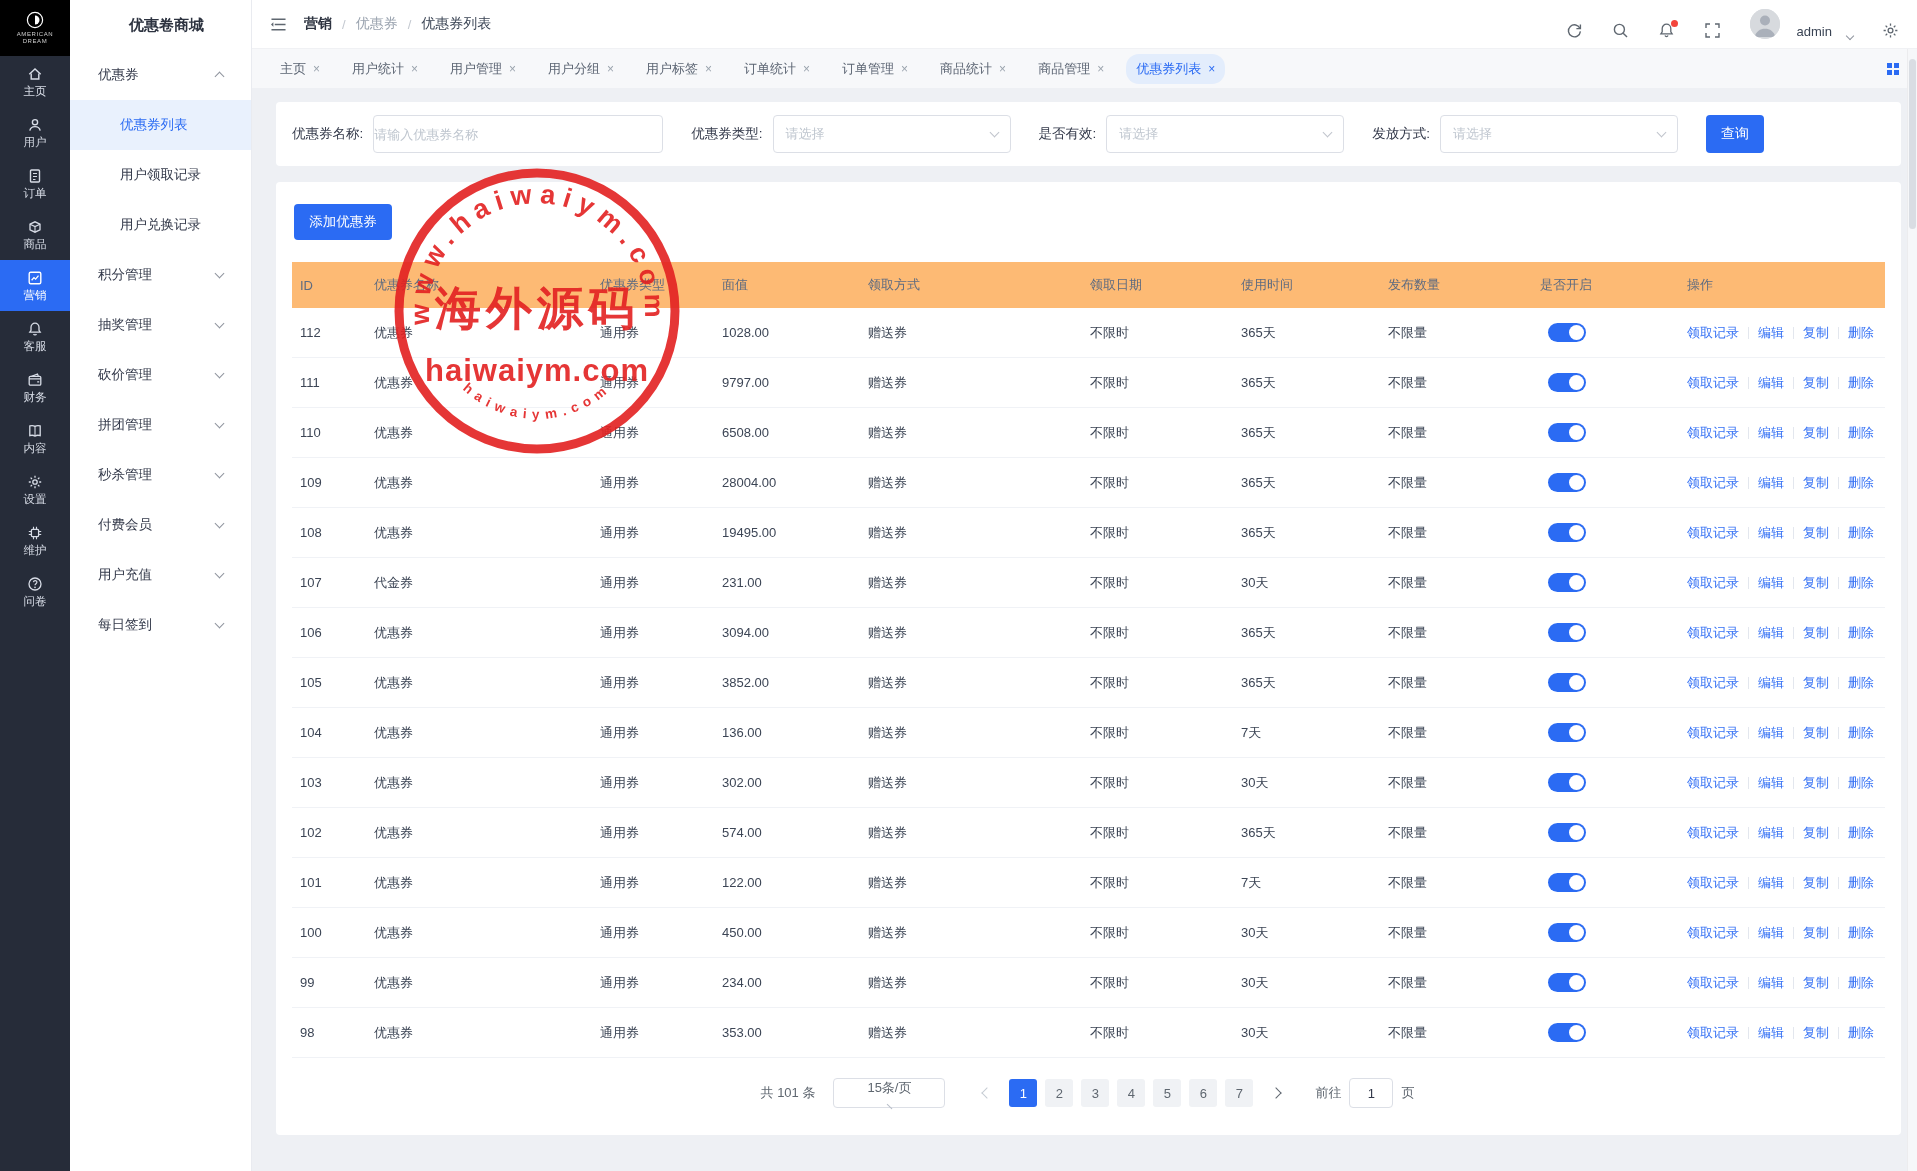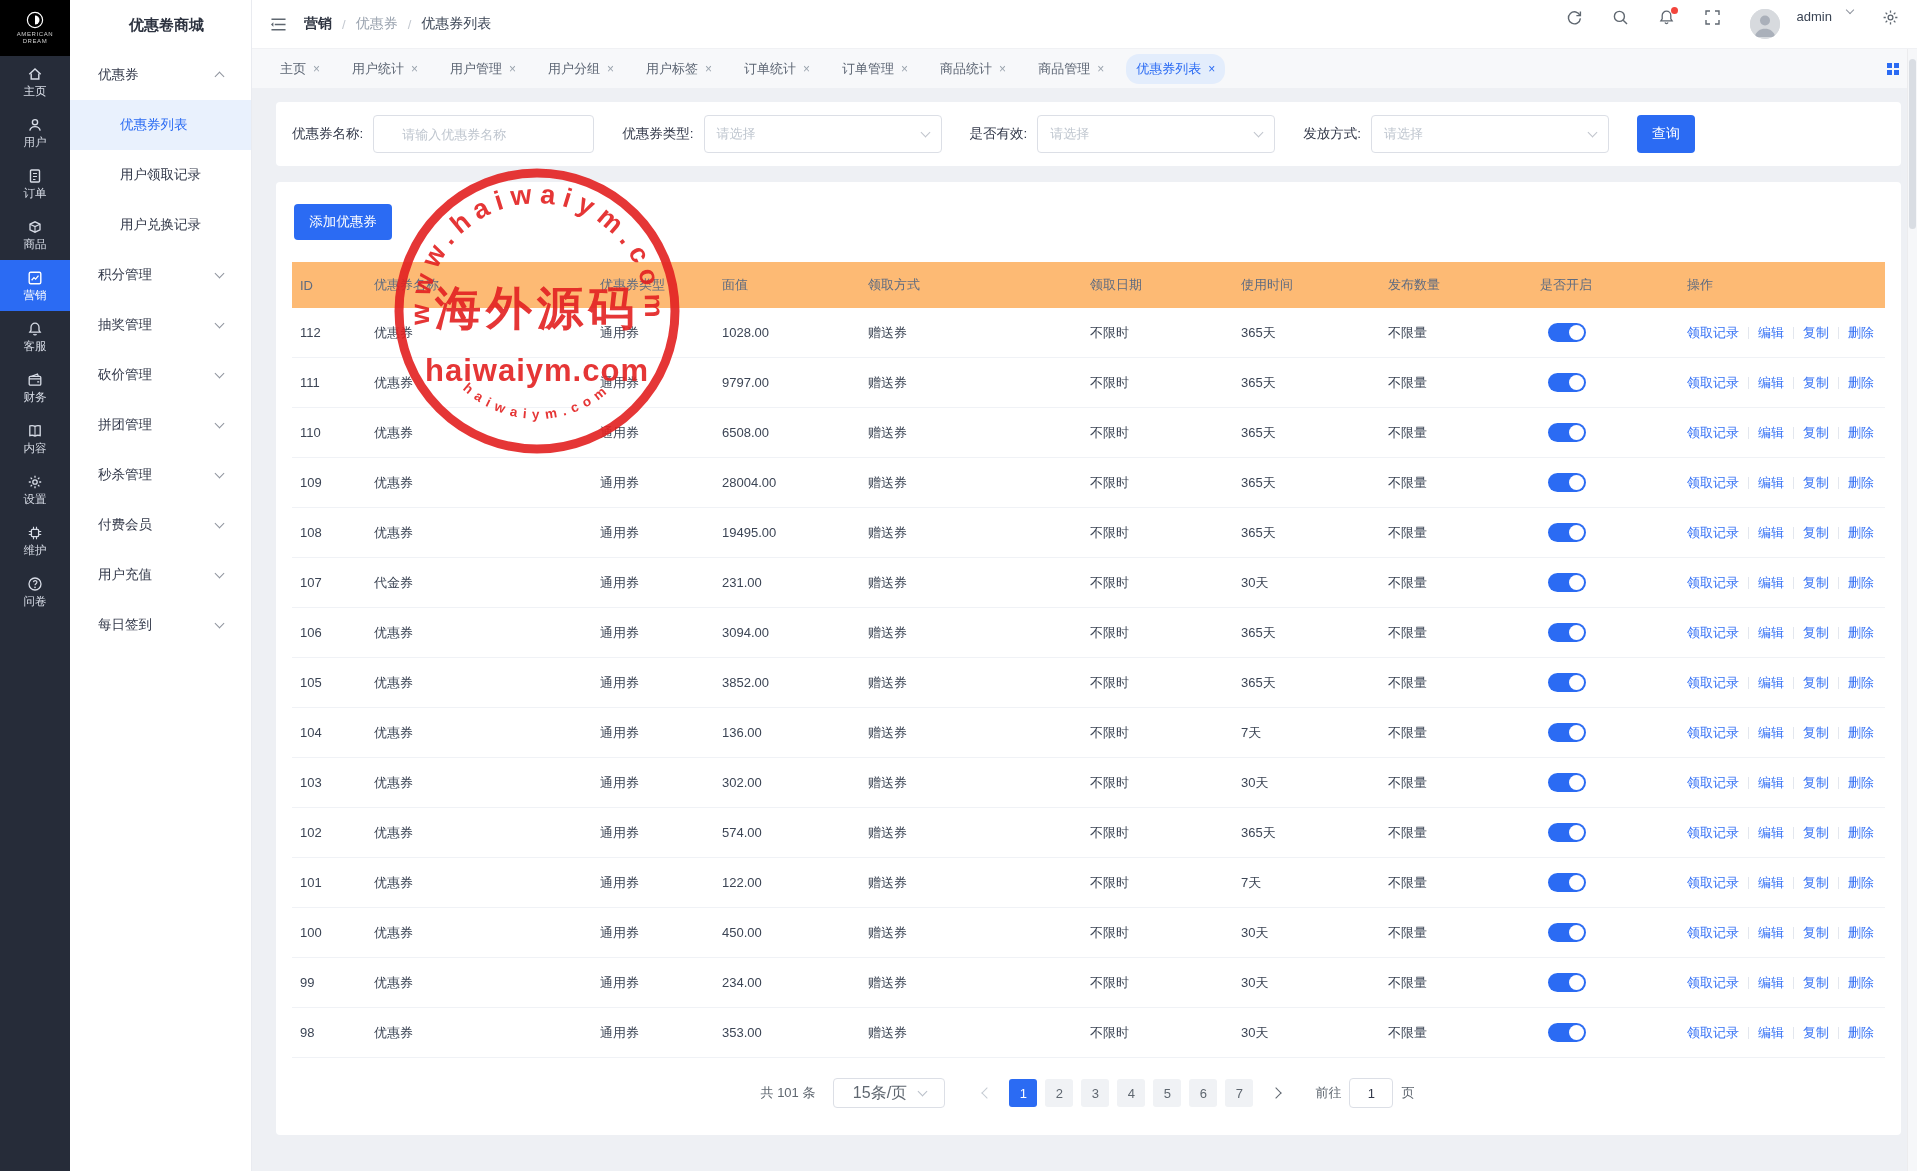--- a/index.html
+++ b/index.html
@@ -32,21 +32,21 @@
 
   
   .topbar{position:absolute;left:252px;right:0;top:0;height:49px;background:#fff;display:flex;align-items:center;padding:0 18px;border-bottom:1px solid #f0f1f4;z-index:3;}
   .tb-icon{width:18px;height:16px;display:flex;align-items:center;cursor:pointer;color:#5f6770;}
   .tb-icon svg{width:17px;height:15px;}
   .crumbs{display:flex;align-items:center;gap:10px;margin-left:16px;font-size:14px;}
   .c-bold{color:#2d3340;font-weight:bold;}
   .c-dim{color:#9aa3af;}
   .c-cur{color:#3a4454;}
   .crumb-sep{color:#c3c8d0;font-size:13px;}
-  .top-actions{margin-left:auto;display:flex;align-items:flex-start;gap:29px;color:#5f6770;}
+  .top-actions{margin-left:auto;display:flex;align-items:flex-end;gap:29px;color:#5f6770;}
   .ta-icon{width:17px;height:17px;cursor:pointer;position:relative;}
   .ta-icon svg{width:17px;height:17px;display:block;}
   .dot{position:absolute;top:-2px;right:-3px;width:7px;height:7px;border-radius:50%;background:#f3453c;}
   .avatar{width:30px;height:30px;border-radius:50%;background:#d7dade;overflow:hidden;cursor:pointer;}
   .avatar svg{width:30px;height:30px;display:block;}
   .uname{font-size:13px;color:#3a4454;margin-left:-12px;cursor:pointer;}
   .chev-sm{width:6px;height:6px;border-right:1.3px solid #8f949e;border-bottom:1.3px solid #8f949e;transform:rotate(45deg);margin-left:-14px;margin-top:-2px;cursor:pointer;}
 
   
   .tabbar{position:absolute;left:252px;right:0;top:49px;height:39px;background:#f7f8fa;display:flex;align-items:center;padding:0 18px;z-index:3;}
@@ -58,21 +58,21 @@
   .tab.active .tab-x{color:var(--primary);}
   .tab-grid{margin-left:auto;display:grid;grid-template-columns:5px 5px;grid-gap:2px;cursor:pointer;}
   .tab-grid i{width:5px;height:5px;background:var(--primary);display:block;}
 
   
   .content{position:absolute;left:252px;right:0;top:88px;bottom:0;padding:14px 16px 36px 24px;display:flex;flex-direction:column;gap:16px;}
   .card{background:#fff;border-radius:4px;}
   .filter-card{height:64px;display:flex;align-items:center;padding:0 16px;flex:none;}
   .fgroup{display:flex;align-items:center;gap:10px;margin-right:28px;}
   .flabel{font-size:13.5px;color:#33394a;white-space:nowrap;}
-  .f-input{width:221px;height:38px;border:1px solid #dcdfe6;border-radius:4px;padding:0 28px;font-size:13px;color:#404040;outline:none;font-family:"Liberation Sans",sans-serif;}
+  .f-input{width:290px;height:38px;border:1px solid #dcdfe6;border-radius:4px;padding:0 0;font-size:13px;color:#404040;outline:none;font-family:"Liberation Sans",sans-serif;}
   .f-input::placeholder{color:#bfc6cf;}
   .f-select{width:238px;height:38px;border:1px solid #dcdfe6;border-radius:4px;display:flex;align-items:center;justify-content:space-between;padding:0 12px;background:#fff;cursor:pointer;}
   .f-select .ph{font-size:13px;color:#bfc6cf;}
   .sel-chev{width:7px;height:7px;border-right:1.4px solid #c0c4cc;border-bottom:1.4px solid #c0c4cc;transform:rotate(45deg);margin-top:-3px;}
   .search-btn{width:58px;height:38px;background:var(--primary);color:#fff;border:none;border-radius:4px;font-size:14px;cursor:pointer;font-family:"Liberation Sans",sans-serif;}
 
   
   .table-card{flex:1;display:flex;flex-direction:column;padding:22px 16px 16px;min-height:0;}
   .add-btn{width:98px;height:36px;background:var(--primary);color:#fff;font-size:13.5px;border:none;border-radius:4px;cursor:pointer;margin:0 0 22px 2px;font-family:"Liberation Sans",sans-serif;align-self:flex-start;}
   .tbl{--cols:74px 226px 122px 146px 222px 151px 147px 152px 147px minmax(0,1fr);}
@@ -82,21 +82,21 @@
   .tbl-row .cell{padding-left:8px;white-space:nowrap;overflow:hidden;}
   .toggle{width:38px;height:19px;border-radius:10px;background:var(--primary);position:relative;cursor:pointer;margin-left:8px;}
   .toggle::after{content:"";position:absolute;right:2px;top:2px;width:15px;height:15px;background:#fff;border-radius:50%;}
   .actions{display:flex;align-items:center;gap:9px;}
   .actions a{color:var(--link);cursor:pointer;text-decoration:none;white-space:nowrap;}
   .action-sep{width:1px;height:12px;background:#e3e7ee;}
 
   
   .pager{margin-top:20px;display:flex;align-items:center;justify-content:center;gap:10px;font-size:13px;color:#5f6770;padding-right:2px;}
   .pg-total{margin-right:8px;}
-  .size-select{width:112px;height:30px;border:1px solid #dcdfe6;border-radius:4px;display:flex;align-items:center;justify-content:center;gap:12px;font-size:16px;color:#5f6770;background:#fff;cursor:pointer;margin-right:16px;}
+  .size-select{width:112px;height:30px;border:1px solid #dcdfe6;border-radius:4px;display:flex;align-items:center;justify-content:center;gap:12px;font-size:13px;color:#5f6770;background:#fff;cursor:pointer;margin-right:16px;flex-direction:column;}
   .size-select .sel-chev{border-color:#b9bfc9;}
   .pg-btn{width:28px;height:28px;border-radius:3px;display:flex;align-items:center;justify-content:center;cursor:pointer;}
   .pg-arrow{color:#5f6770;}
   .pg-arrow.disabled{color:#c6ccd4;cursor:default;}
   .pg-chev-l{width:8px;height:8px;border-left:1.6px solid currentColor;border-bottom:1.6px solid currentColor;transform:rotate(45deg);margin-left:3px;}
   .pg-chev-r{width:8px;height:8px;border-right:1.6px solid currentColor;border-top:1.6px solid currentColor;transform:rotate(45deg);margin-right:3px;}
   .pg-num{background:#f0f2f5;color:#5f6770;font-size:13px;}
   .pg-num.active{background:var(--primary);color:#fff;}
   .goto{display:flex;align-items:center;gap:8px;margin-left:14px;}
   .goto-input{width:44px;height:30px;border:1px solid #dcdfe6;border-radius:4px;text-align:center;font-size:13px;color:#33394a;outline:none;font-family:"Liberation Sans",sans-serif;}

